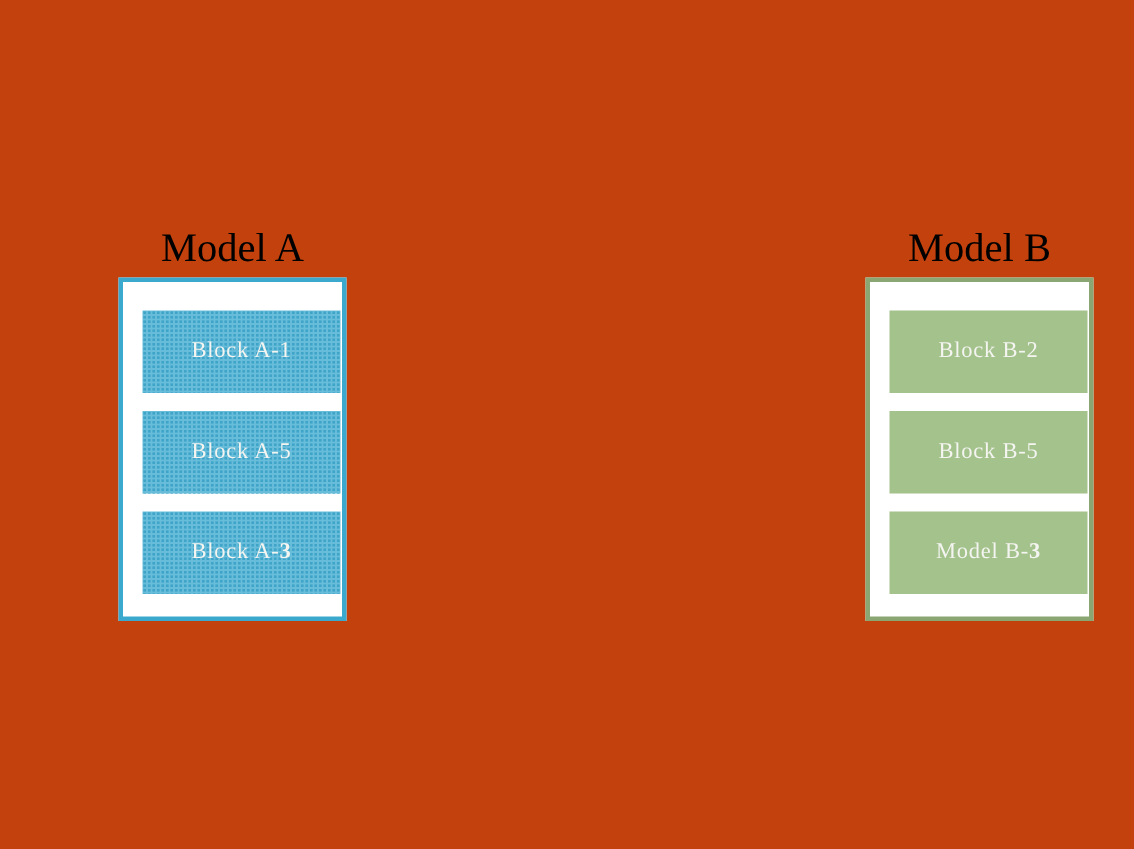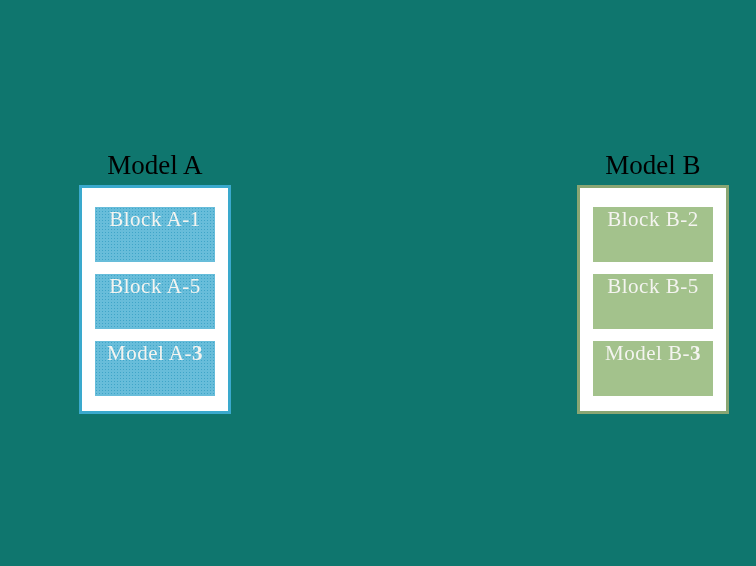--- a/index.html
+++ b/index.html
@@ -4,21 +4,21 @@
 <style>
   html, body { margin: 0; padding: 0; }
   body {
     font-family: "Liberation Serif", "DejaVu Serif", serif;
     background: #ffffff;
   }
   .canvas {
     position: relative;
     width: 756px;
     height: 566px;
-    background: #0f766e;
+    background: #c2410c;
     overflow: hidden;
   }
   .model-group {
     position: absolute;
     top: 150px;
     width: 152px;
   }
   .model-group.pos-a { left: 79px; }
   .model-group.pos-b { left: 529px; padding-left: 48px; }
   .model-title {
@@ -35,25 +35,26 @@
     width: 152px;
     height: 229px;
     border: 3px solid var(--border, #888888);
     background: #ffffff;
     padding: 19px 12px 0 13px;
     display: flex;
     flex-direction: column;
     gap: 12px;
   }
   .block {
-    width: 120px;
+    width: 132px;
     height: 55px;
     display: flex;
+    align-items: center;
     justify-content: center;
-    font-size: 21px;
+    font-size: 15px;
     letter-spacing: 0.5px;
     color: var(--blocktext, #f4f4f0);
     background-color: var(--fill, #cccccc);
     
     background-image: radial-gradient(var(--dot, rgba(0,0,0,0)) 1px, rgba(0,0,0,0) 1px);
     background-size: 3px 3px;
     white-space: pre;
   }
   .block .bold-part { font-weight: bold; }
 </style>
@@ -65,21 +66,21 @@
   <div class="model-group pos-a" style="--border: #3aa9cd; --fill: #68bdda; --dot: #3fa5c8; --blocktext: #f4f4f0;">
     <div class="model-title">Model A</div>
     <div class="model-box">
       <div class="block">
         <span>Block A-1</span><span class="bold-part"></span>
       </div>
       <div class="block">
         <span>Block A-5</span><span class="bold-part"></span>
       </div>
       <div class="block">
-        <span>Model A-</span><span class="bold-part">3</span>
+        <span>Block A-</span><span class="bold-part">3</span>
       </div>
     </div>
   </div>
 
   <div class="model-group pos-b" style="--border: #8aa673; --fill: #a3c28c; --blocktext: #f4f4f0;">
     <div class="model-title">Model B</div>
     <div class="model-box">
       <div class="block">
         <span>Block B-2</span><span class="bold-part"></span>
       </div>

